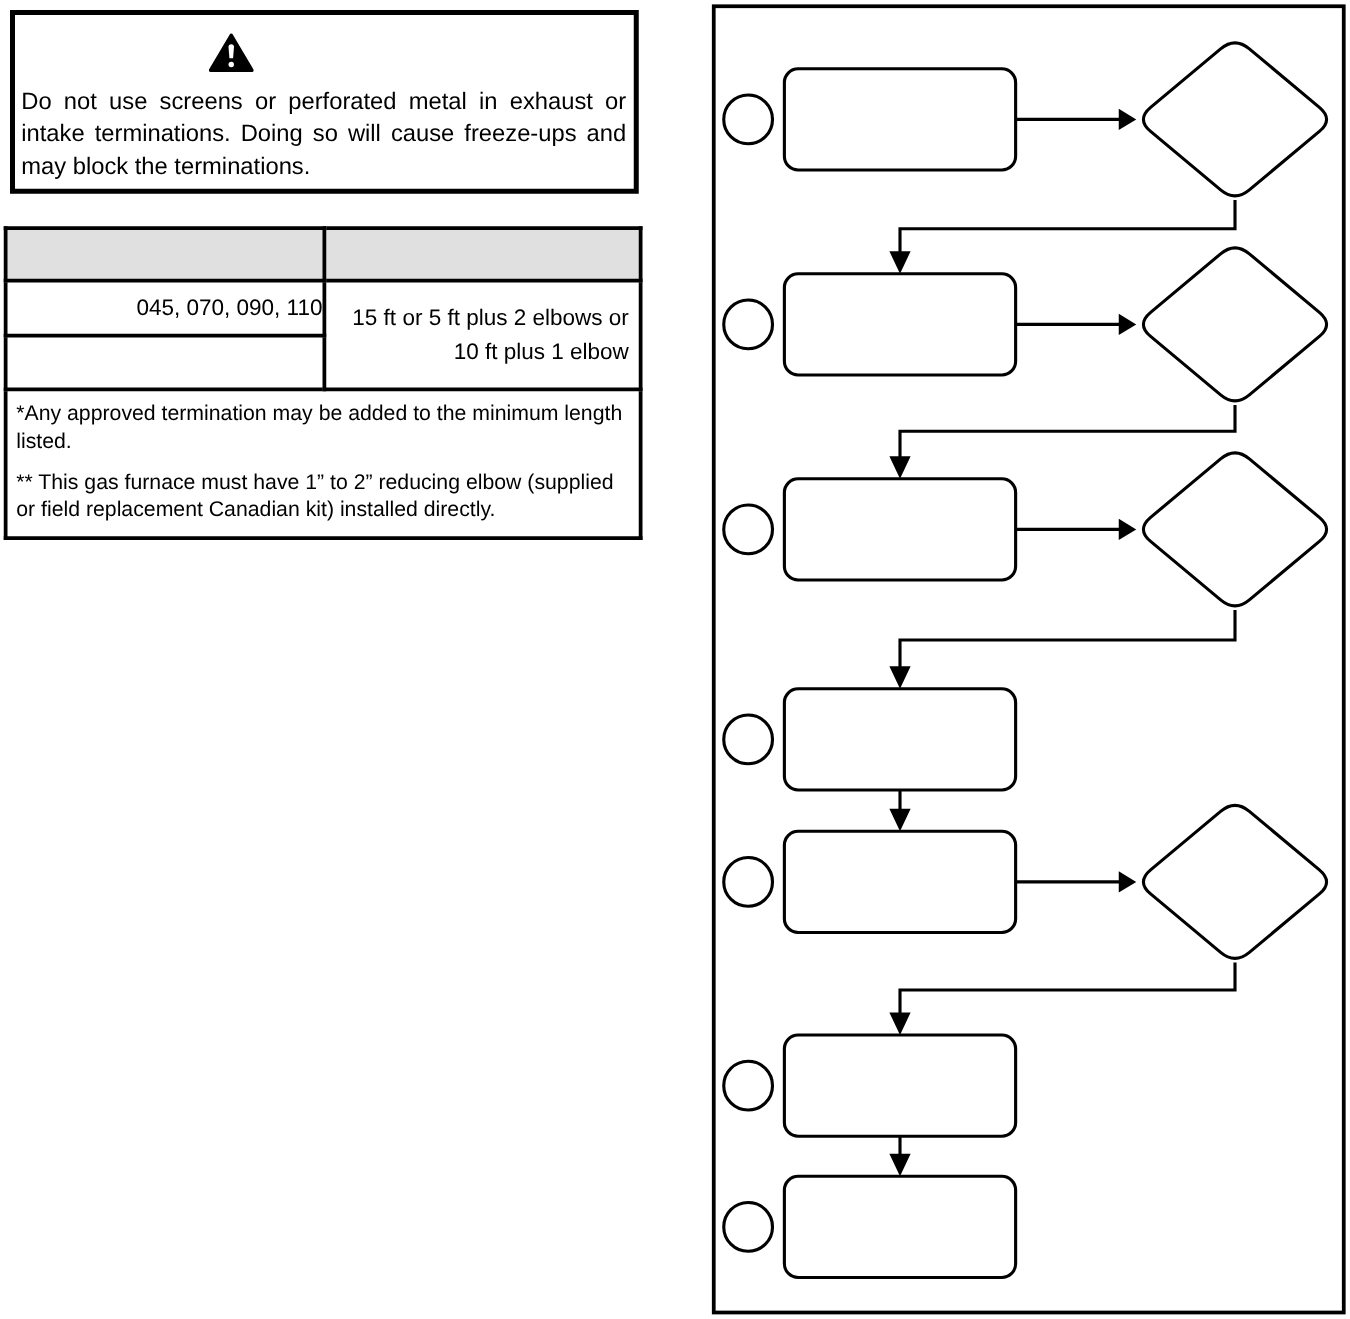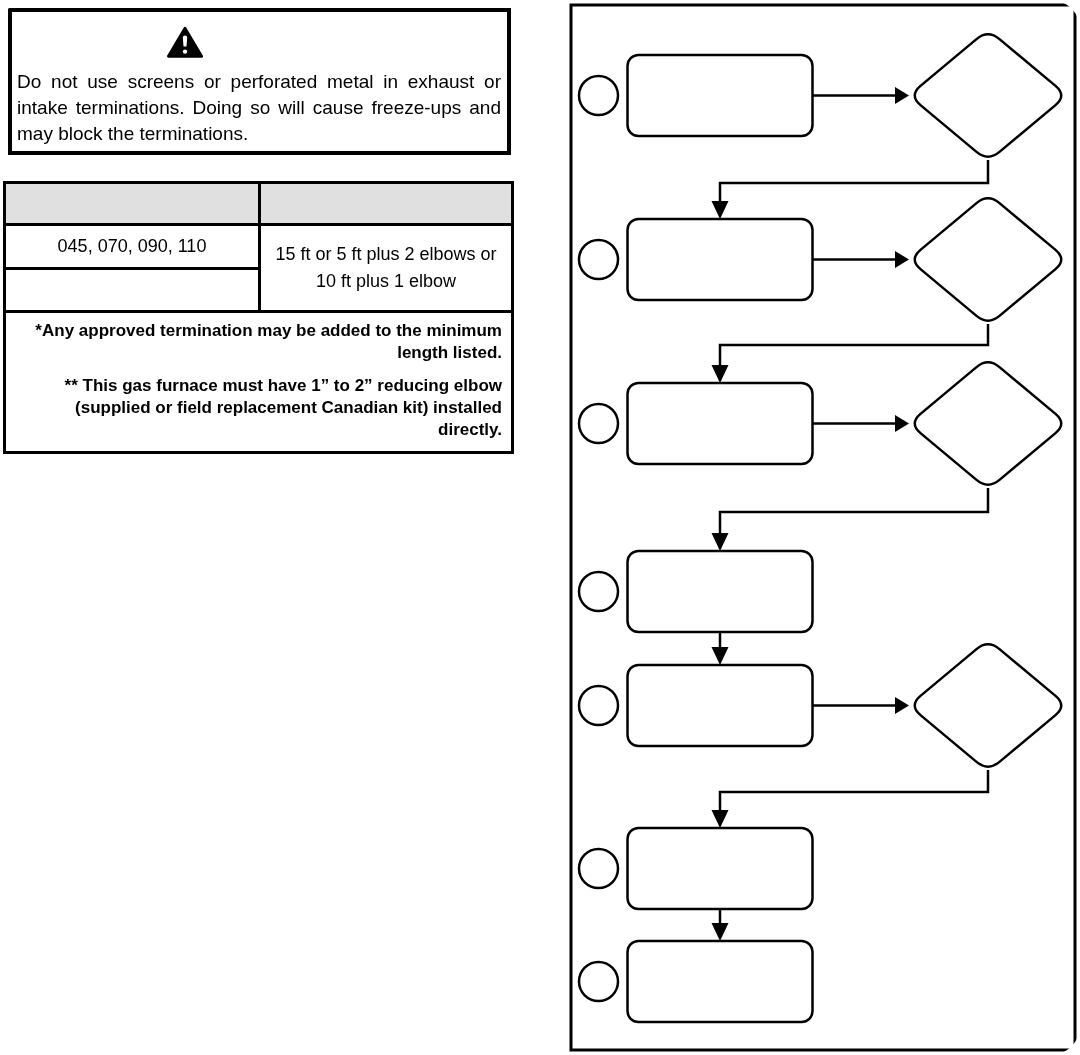--- a/index.html
+++ b/index.html
@@ -4,21 +4,20 @@
 <style>
   html, body { margin: 0; padding: 0; background: #ffffff; }
   .page {
     position: relative;
     width: 1080px;
     height: 1055px;
     background: #ffffff;
     font-family: "Liberation Sans", sans-serif;
     color: #000000;
     overflow: hidden;
-    border-radius: 29px;
   }
 
   
   .warning-box {
     position: absolute;
     left: 8px; top: 8px;
     width: 495px; height: 139px;
     border: 4px solid #000;
     background: #fff;
   }
@@ -49,34 +48,33 @@
     border: 3px solid #000;
     font-size: 18px;
     padding: 0;
     vertical-align: middle;
   }
   .spec-table .th-cell {
     height: 39px;
     background: #e0e0e0;
   }
   .spec-table .cell-center {
-    text-align: center;
+    text-align: right;
     height: 30px;
   }
   .spec-table .cell-merged {
     line-height: 27px;
     padding: 15px 8px;
     margin-top: 20px;
   }
   .spec-table .footnote-cell {
     padding: 7px 9px 10px 7px;
     font-size: 17px;
     line-height: 22px;
-    text-align: right;
-    font-weight: bold;
+    text-align: left;
   }
   .spec-table .footnote-cell p { margin: 0; }
   .spec-table .footnote-cell p + p { margin-top: 11px; }
 
   
   .flowchart {
     position: absolute;
     left: 568px; top: 2px;
   }
   .fc-frame { fill: #ffffff; stroke: #000000; stroke-width: 3; }

